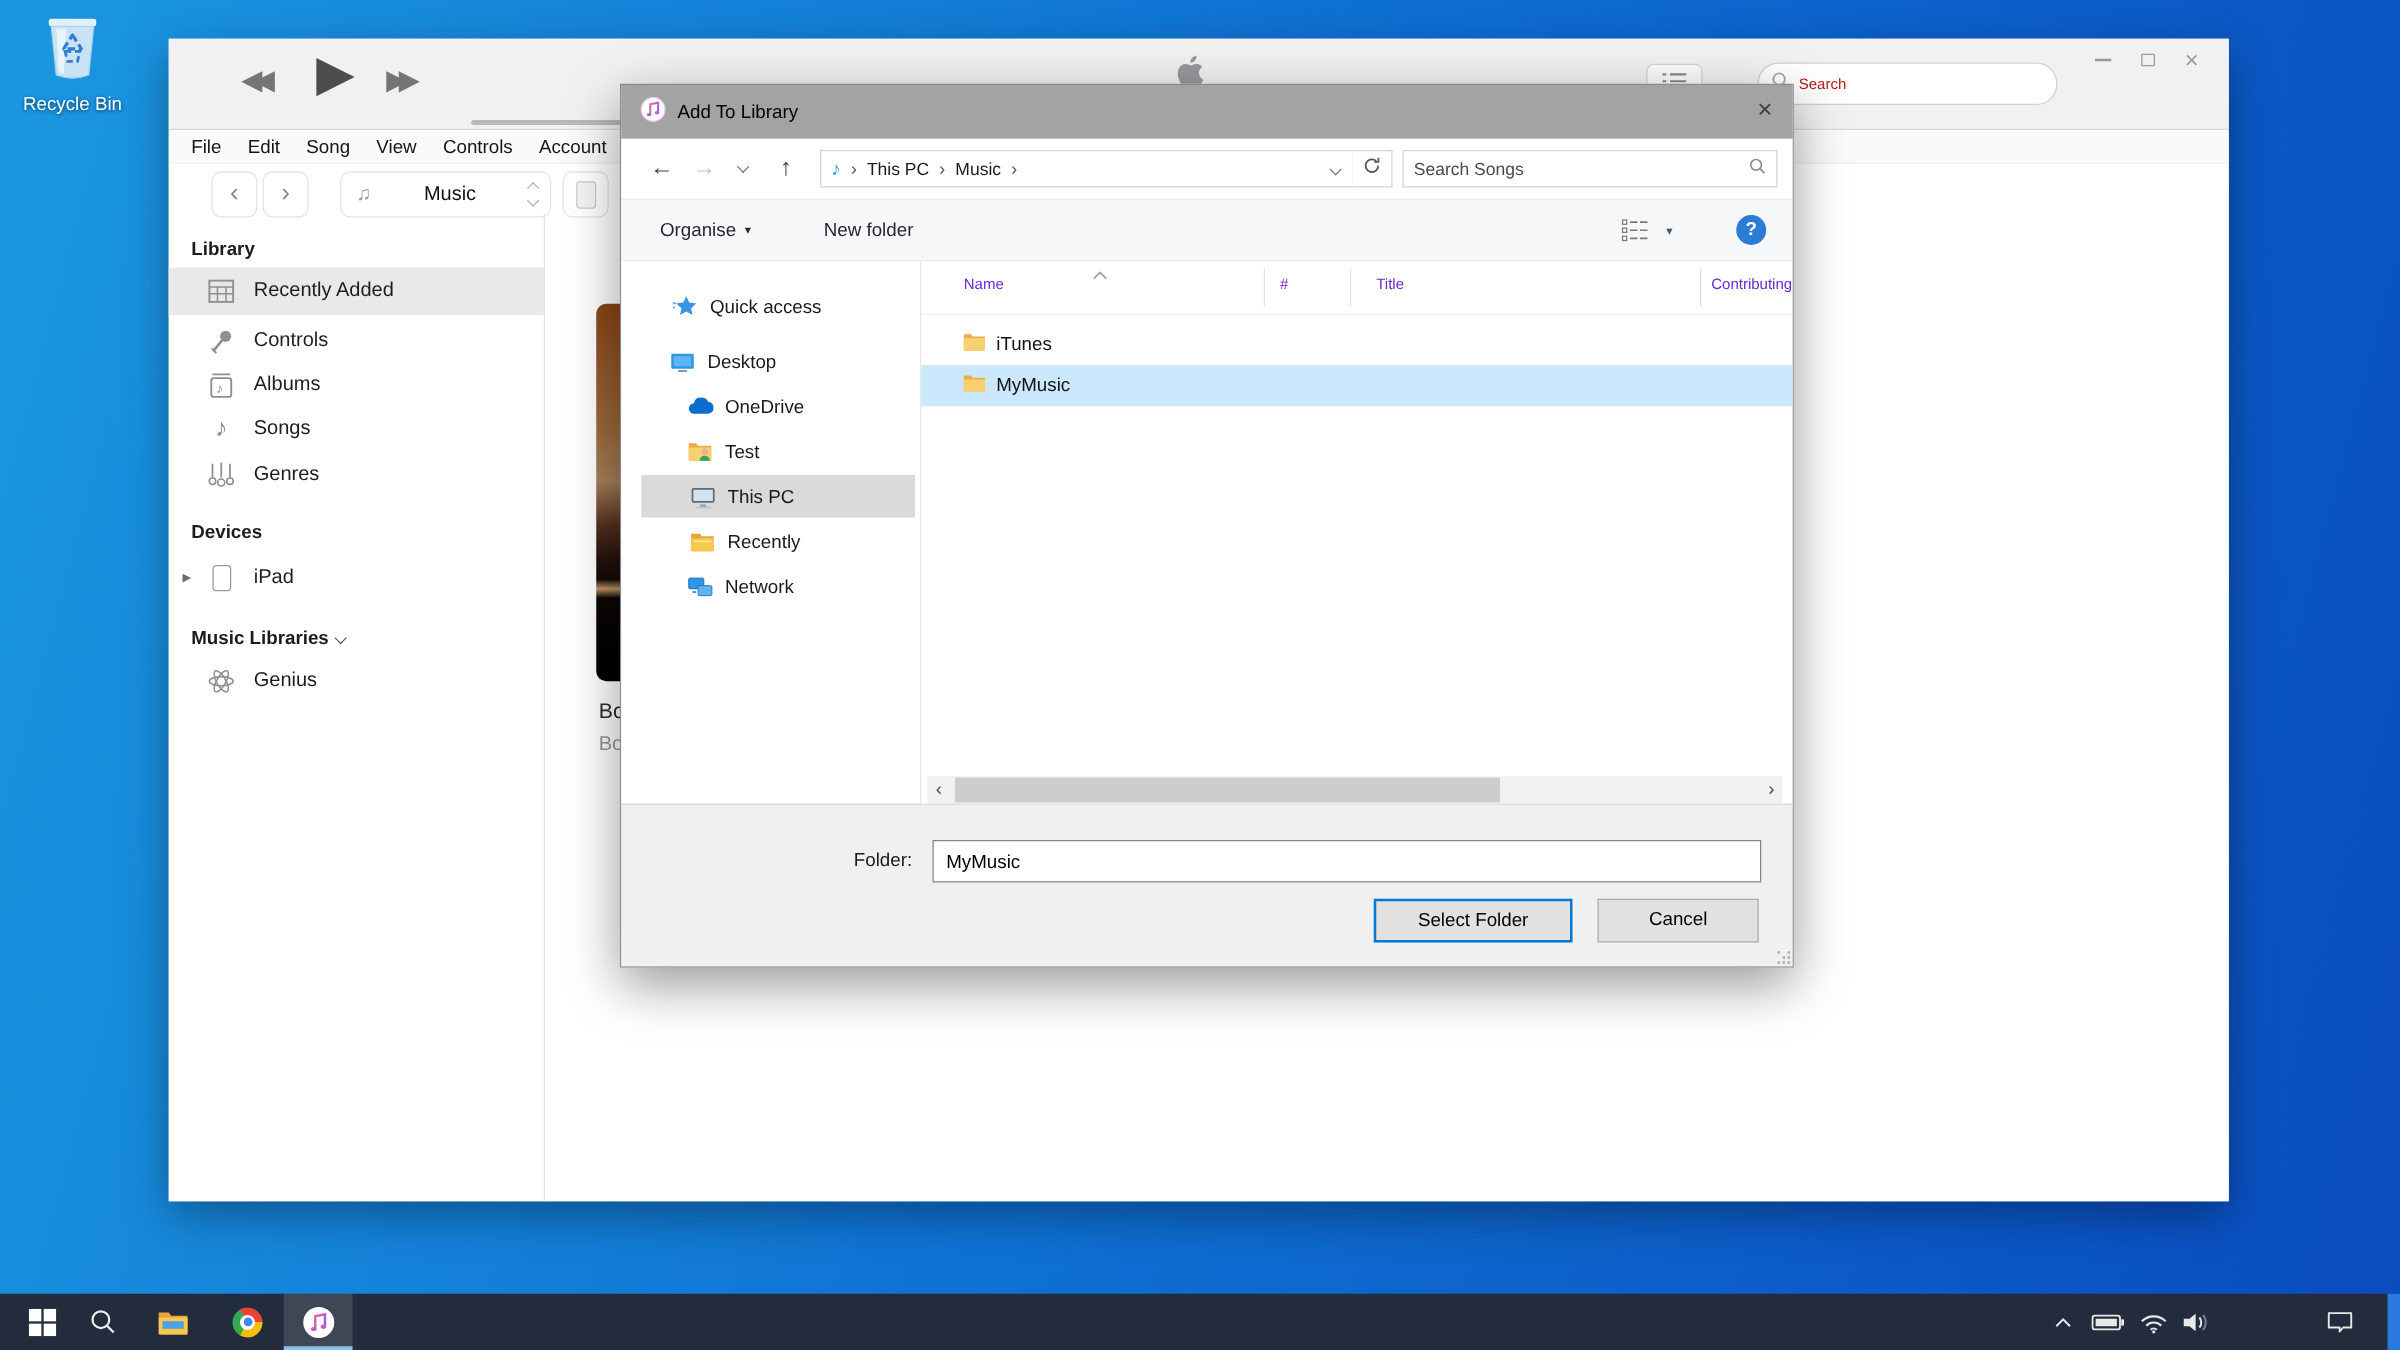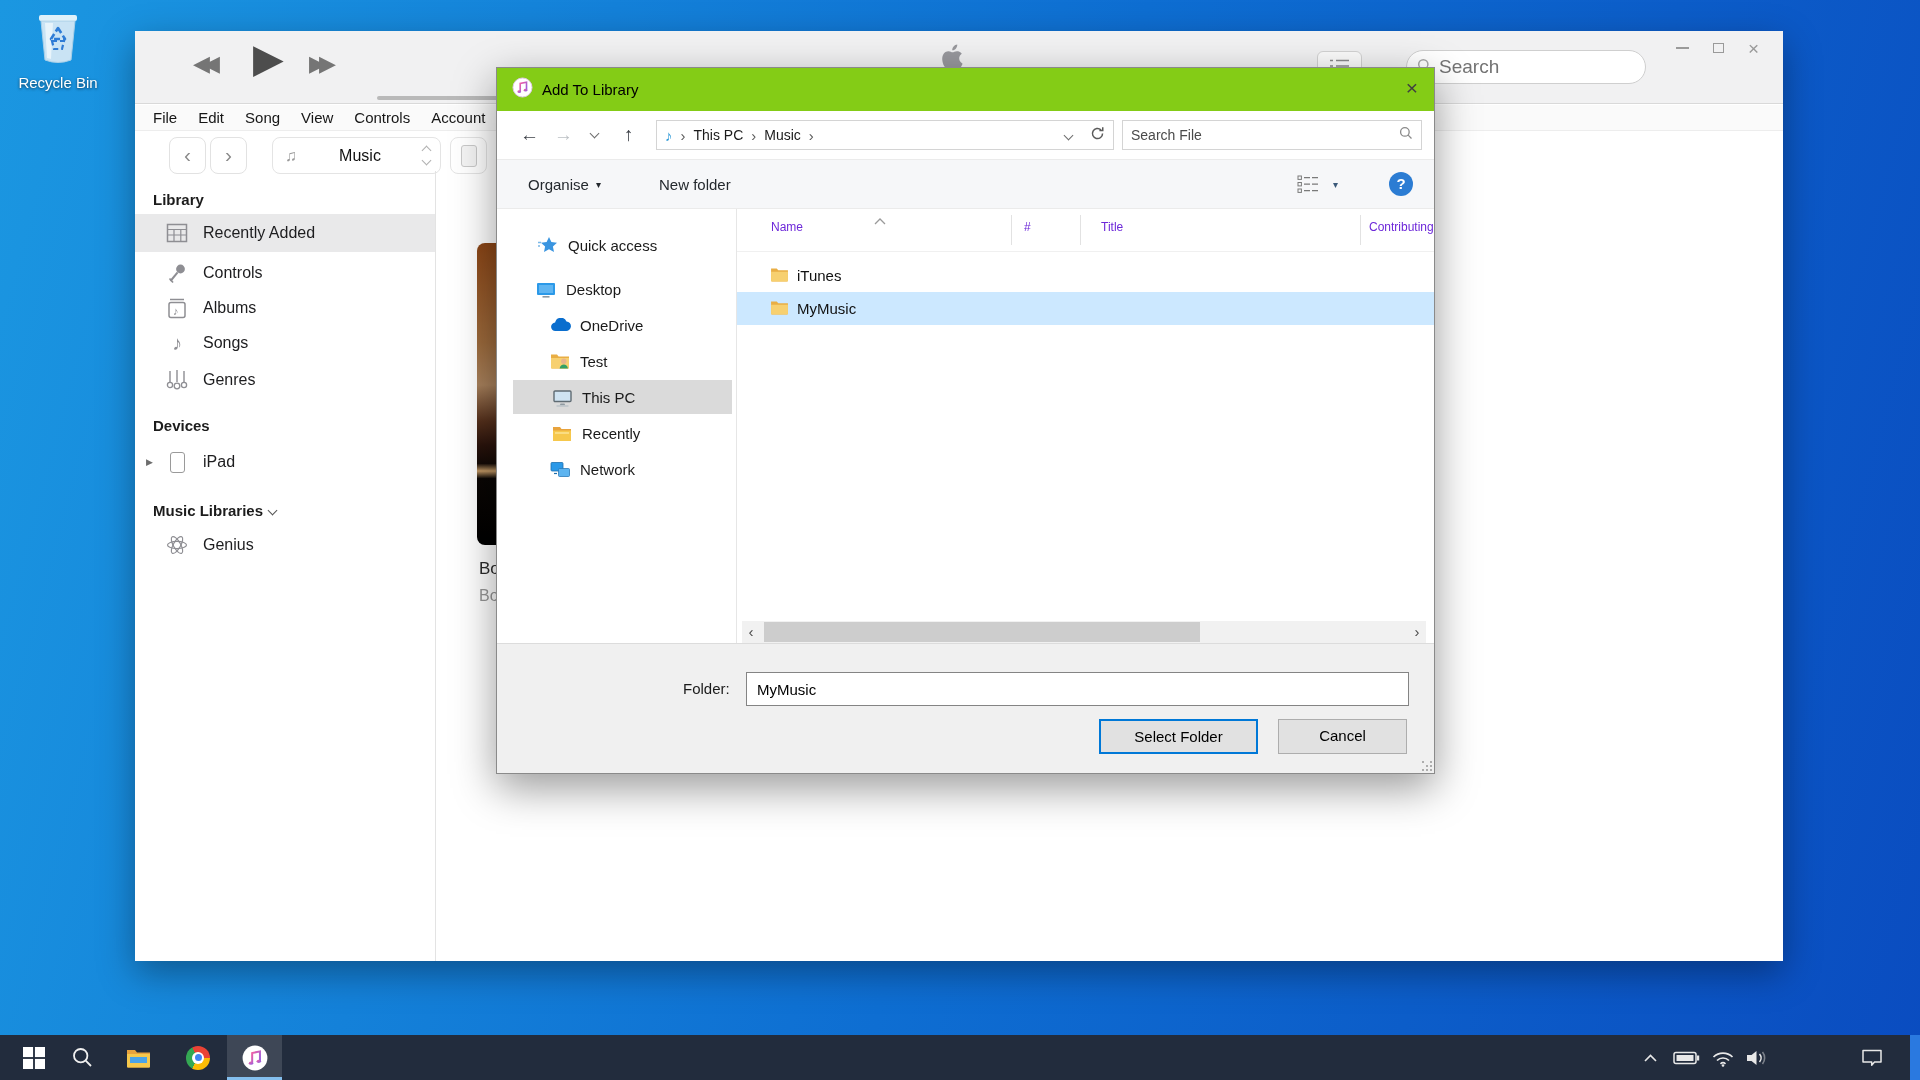--- a/index.html
+++ b/index.html
@@ -16,21 +16,21 @@
   .it-toolbar { position:absolute; left:0; top:0; right:0; height:73px; background:#f1f1f2; border-bottom:1px solid #d9d9d9; }
   .tp-btn { position:absolute; color:#757575; cursor:default; }
   .tp-rew { left:58px; top:20px; font-size:22px; letter-spacing:-7px; }
   .tp-play { left:118px; top:4px; font-size:40px; color:#4d4d4d; }
   .tp-ff { left:174px; top:20px; font-size:22px; letter-spacing:-7px; }
   .vol-track { position:absolute; left:242px; top:65px; width:200px; height:4px; background:#b9b9b9; border-radius:2px; }
   .vol-knob { position:absolute; left:373px; top:56px; width:21px; height:21px; background:#fdfdfd; border:1px solid #c9c9c9; border-radius:50%; box-shadow:0 1px 2px rgba(0,0,0,.2); }
   .apple-logo { position:absolute; left:806px; top:12px; }
   .list-toggle-btn { position:absolute; left:1182px; top:20px; width:45px; height:33px; background:#fbfbfb; border:1px solid #d2d2d2; border-radius:6px; display:flex; align-items:center; justify-content:center; }
   .it-search { position:absolute; left:1271px; top:19px; width:240px; height:34px; background:#fff; border:1px solid #cfcfcf; border-radius:17px; display:flex; align-items:center; padding-left:10px; gap:7px; }
-  .it-search .ph { color:#737373; font-size:19px; }
+  .it-search .ph { color:#b91c1c; font-size:12px; }
   .win-controls { position:absolute; right:24px; top:4px; display:flex; gap:24px; align-items:center; height:26px; }
   .wc-min { width:13px; height:2px; background:#9a9a9a; }
   .wc-max { width:11px; height:10px; border:1.5px solid #9a9a9a; }
   .wc-close { font-size:19px; color:#9a9a9a; line-height:1; }
 
   .it-menubar { position:absolute; left:0; top:74px; right:0; height:26px; background:#fafafa; border-bottom:1px solid #ededed; display:flex; align-items:center; padding-left:18px; gap:21px; font-size:15px; color:#161616; }
 
   .it-body { position:absolute; left:0; top:100px; right:0; bottom:0; background:#fff; }
   .nav-btn { position:absolute; top:6px; width:37px; height:37px; border:1px solid #e2e2e2; border-radius:8px; background:#fff; color:#8a8a8a; font-size:21px; text-align:center; line-height:34px; }
   .media-picker { position:absolute; left:137px; top:6px; width:169px; height:37px; border:1px solid #e4e4e4; border-radius:8px; display:flex; align-items:center; padding:0 10px 0 12px; }
@@ -53,21 +53,21 @@
   .ipad-glyph { width:15px; height:21px; border:1.5px solid #9a9a9a; border-radius:3px; }
   .disc { font-size:9px; color:#6d6d6d; position:absolute; left:11px; }
 
   .album-art { position:absolute; left:342px; top:112px; width:46px; height:302px; border-radius:8px;
     background:linear-gradient(180deg,#8a4516 0%,#9c6a3c 33%,#a8815c 47%,#55301c 59%,#2a130c 67%,#140a06 73%,#c49a66 75.5%,#0a0604 78%,#000 100%); }
   .album-t1 { position:absolute; left:344px; top:428px; width:24px; overflow:hidden; white-space:nowrap; font-size:17px; color:#2b2b2b; }
   .album-t2 { position:absolute; left:344px; top:456px; width:24px; overflow:hidden; white-space:nowrap; font-size:16px; color:#969696; }
 
   
   .dialog { position:absolute; left:496px; top:67px; width:939px; height:707px; background:#f0f0f0; border:1px solid #8a8a8a; box-shadow:0 14px 40px rgba(0,0,0,.4); z-index:10; }
-  .dlg-titlebar { position:absolute; left:0; top:0; right:0; height:43px; background:#84cc16; display:flex; align-items:center; padding-left:15px; gap:9px; }
+  .dlg-titlebar { position:absolute; left:0; top:0; right:0; height:43px; background:#a3a3a3; display:flex; align-items:center; padding-left:15px; gap:9px; }
   .dlg-title { font-size:15px; color:#000; }
   .dlg-close { position:absolute; right:16px; top:9px; font-size:21px; color:#404040; line-height:1; }
 
   .dlg-nav { position:absolute; left:0; top:43px; right:0; height:48px; background:#fff; }
   .nv { position:absolute; top:12px; font-size:19px; line-height:24px; }
   .addr-box { position:absolute; left:159px; top:9px; width:427px; height:30px; background:#fff; border:1px solid #d4d4d4; display:flex; align-items:center; padding-left:8px; font-size:14px; color:#1a1a1a; }
   .crumb-sep { color:#5a5a5a; font-size:15px; padding:0 8px; }
   .addr-note { color:#2f9ad8; font-size:15px; }
   .addr-chev { margin-left:auto; margin-right:10px; }
   .refresh-btn { position:absolute; left:585px; top:9px; width:32px; height:30px; border:1px solid #d4d4d4; border-left:none; background:#fff; display:flex; align-items:center; justify-content:center; }
@@ -314,21 +314,21 @@
       </div>
       <div class="refresh-btn">
         <span>
           <svg width="15" height="15" viewBox="0 0 16 16">
               <path d="M13.4 8a5.4 5.4 0 1 1-1.7-3.9" fill="none" stroke="#5a5a5a" stroke-width="1.6"></path>
               <path d="M13.6 1.2 v3.6 h-3.6" fill="none" stroke="#5a5a5a" stroke-width="1.6"></path>
             </svg>
         </span>
       </div>
       <div class="dlg-search">
-        <span class="ph">Search File</span>
+        <span class="ph">Search Songs</span>
         <span>
           <svg width="14" height="14" viewBox="0 0 15 15">
               <circle cx="6.3" cy="6.3" r="4.6" fill="none" stroke="#8a8a8a" stroke-width="1.4"></circle>
               <path d="M9.8 9.8 L13.4 13.4" stroke="#8a8a8a" stroke-width="1.4"></path>
             </svg>
         </span>
       </div>
     </div>
 
     <div class="dlg-cmdbar">

